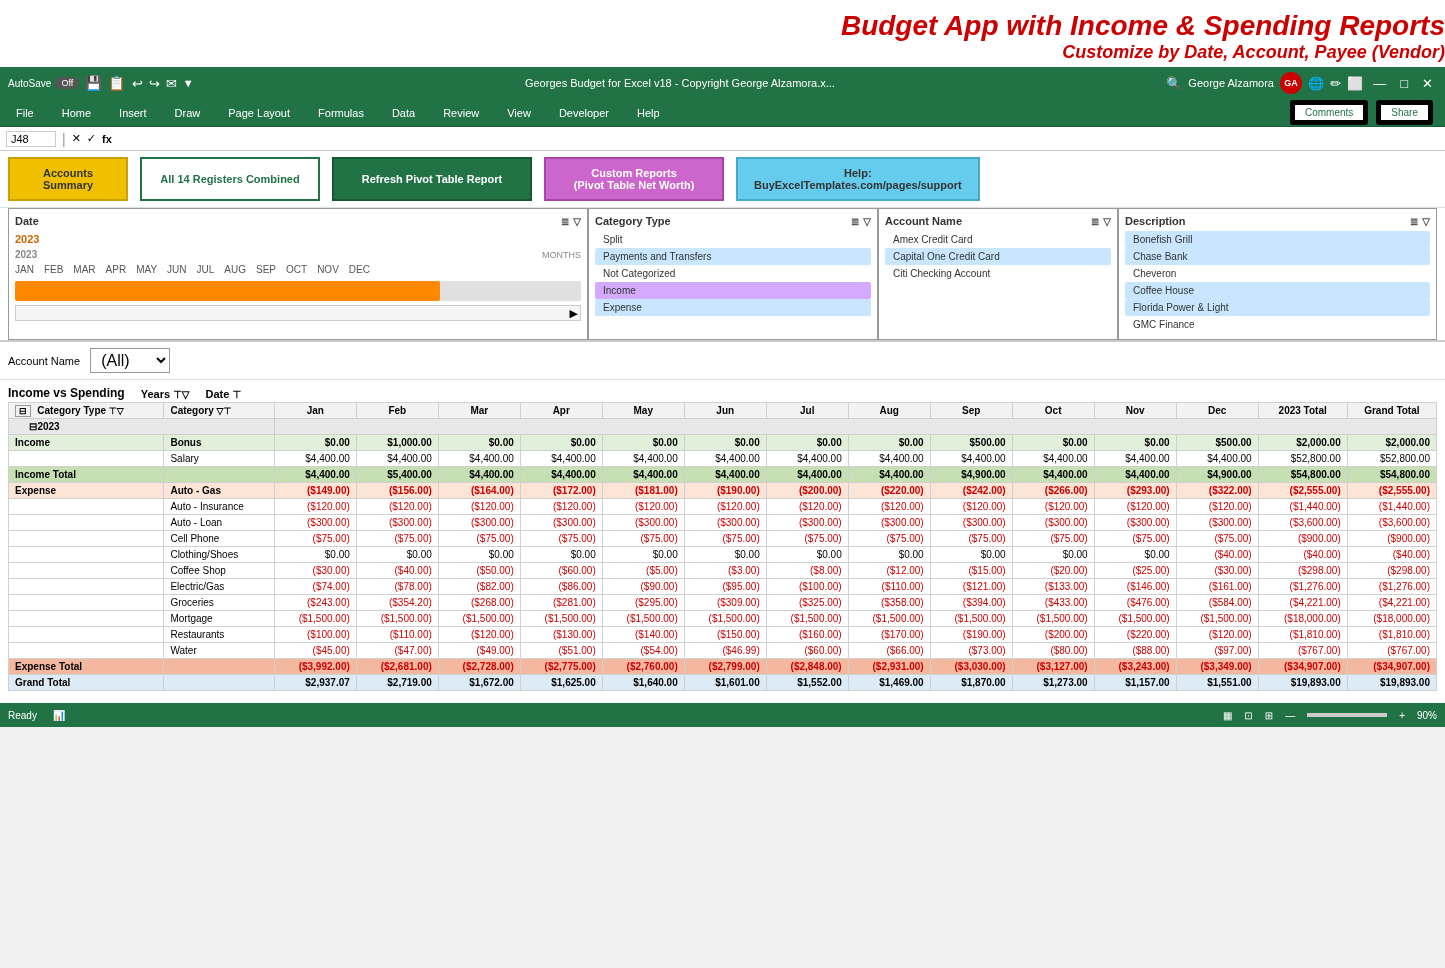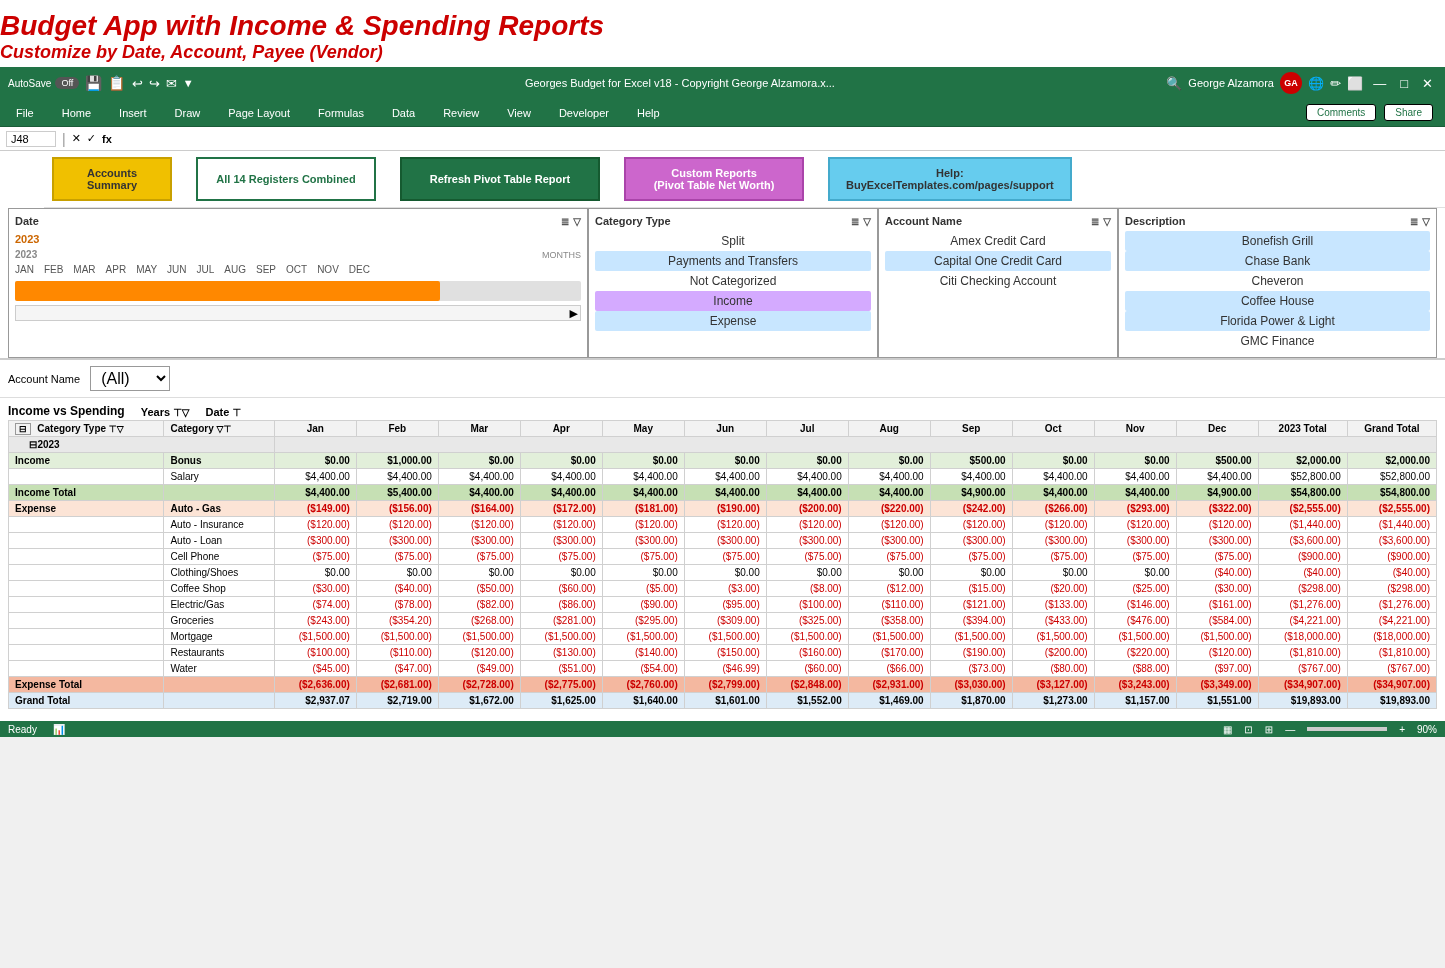--- a/index.html
+++ b/index.html
@@ -1,21 +1,21 @@
 <!DOCTYPE html>
 <html><head>
   <meta charset="utf-8">
   <style>
     * { box-sizing: border-box; margin: 0; padding: 0; }
     body { font-family: 'Segoe UI', Arial, sans-serif; background: #f0f0f0; font-size: 11px; }
 
     .page-wrapper { width: 1445px; background: white; }
 
     
-    .promo-header { text-align: left; padding: 10px 0 4px; background: white; }
+    .promo-header { text-align: right; padding: 10px 0 4px; background: white; }
     .promo-title { color: #cc0000; font-size: 28px; font-weight: 900; font-style: italic; }
     .promo-subtitle { color: #cc0000; font-size: 18px; font-weight: 800; font-style: italic; }
 
     
     .excel-titlebar {
       background: #217346;
       color: white;
       display: flex;
       align-items: center;
       height: 32px;
@@ -36,21 +36,21 @@
       display: flex;
       align-items: center;
       height: 28px;
       padding: 0 12px;
       gap: 20px;
       font-size: 11px;
       border-bottom: 1px solid #1a5c38;
     }
     .ribbon-menu span { cursor: pointer; padding: 2px 4px; }
     .ribbon-right { margin-left: auto; display: flex; gap: 8px; }
-    .ribbon-btn { background: white; color: #217346; border: 1px solid #000000; border-radius: 3px; padding: 2px 10px; font-size: 10px; cursor: pointer; }
+    .ribbon-btn { background: white; color: #217346; border: 5px solid #000000; border-radius: 3px; padding: 2px 10px; font-size: 10px; cursor: pointer; }
 
     
     .formula-bar {
       background: white;
       display: flex;
       align-items: center;
       height: 24px;
       border-bottom: 1px solid #ccc;
       padding: 0 6px;
       gap: 6px;
@@ -58,25 +58,24 @@
     }
     .cell-ref { width: 50px; border: 1px solid #ccc; padding: 1px 4px; font-size: 11px; }
     .formula-sep { color: #999; font-size: 14px; }
 
     
     .excel-body { background: white; }
 
     
     .top-buttons {
       display: flex;
-      gap: 16px;
+      gap: 4px;
       background: white;
       padding: 6px 8px;
       border-bottom: 1px solid #e0e0e0;
-      margin-left: 44px;
     }
     .btn-accounts {
       background: #f0c000;
       border: 2px solid #c8a000;
       color: #333;
       padding: 8px 16px;
       font-weight: bold;
       font-size: 11px;
       cursor: pointer;
       text-align: center;
@@ -167,24 +166,23 @@
     .date-bar-fill { background: #ff8800; height: 100%; border-radius: 2px; width: 75%; }
     .months-label { font-size: 9px; color: #888; float: right; }
 
     .category-pane { flex: 0 0 290px; background: white; }
     .account-pane { flex: 0 0 240px; background: white; }
     .desc-pane { flex: 1; background: white; }
 
     .filter-item {
       padding: 3px 8px;
       cursor: pointer;
-      font-size: 12px;
+      font-size: 10px;
       color: #333;
       border-radius: 2px;
-      text-align: center;
     }
     .filter-item.selected-purple { background: #d4aaff; }
     .filter-item.selected-light { background: #c8e6ff; }
 
     
     .scroll-area { height: 16px; background: #f5f5f5; border: 1px solid #ccc; display: flex; align-items: center; justify-content: flex-end; padding: 0 2px; margin: 4px 0; }
 
     
     .account-filter-row {
       display: flex;
@@ -244,21 +242,21 @@
 
     td.num { text-align: right; }
     th.num { text-align: right; }
 
     
     .status-bar {
       background: #217346;
       color: white;
       display: flex;
       align-items: center;
-      height: 16px;
+      height: 24px;
       padding: 0 8px;
       font-size: 10px;
       gap: 16px;
       margin-top: 4px;
     }
     .status-right { margin-left: auto; display: flex; gap: 12px; align-items: center; }
 
     .year-row td { background: #e8e8e8; font-weight: bold; }
   </style>
 </head>
@@ -728,21 +726,21 @@
               <td class="num negative">($73.00)</td>
               <td class="num negative">($80.00)</td>
               <td class="num negative">($88.00)</td>
               <td class="num negative">($97.00)</td>
               <td class="num negative">($767.00)</td>
               <td class="num negative">($767.00)</td>
             </tr>
             <tr class="row-expense-total">
               <td style="font-weight: bold;">Expense Total</td>
               <td></td>
-              <td class="num negative">($2,636.00)</td>
+              <td class="num negative">($3,992.00)</td>
               <td class="num negative">($2,681.00)</td>
               <td class="num negative">($2,728.00)</td>
               <td class="num negative">($2,775.00)</td>
               <td class="num negative">($2,760.00)</td>
               <td class="num negative">($2,799.00)</td>
               <td class="num negative">($2,848.00)</td>
               <td class="num negative">($2,931.00)</td>
               <td class="num negative">($3,030.00)</td>
               <td class="num negative">($3,127.00)</td>
               <td class="num negative">($3,243.00)</td>

